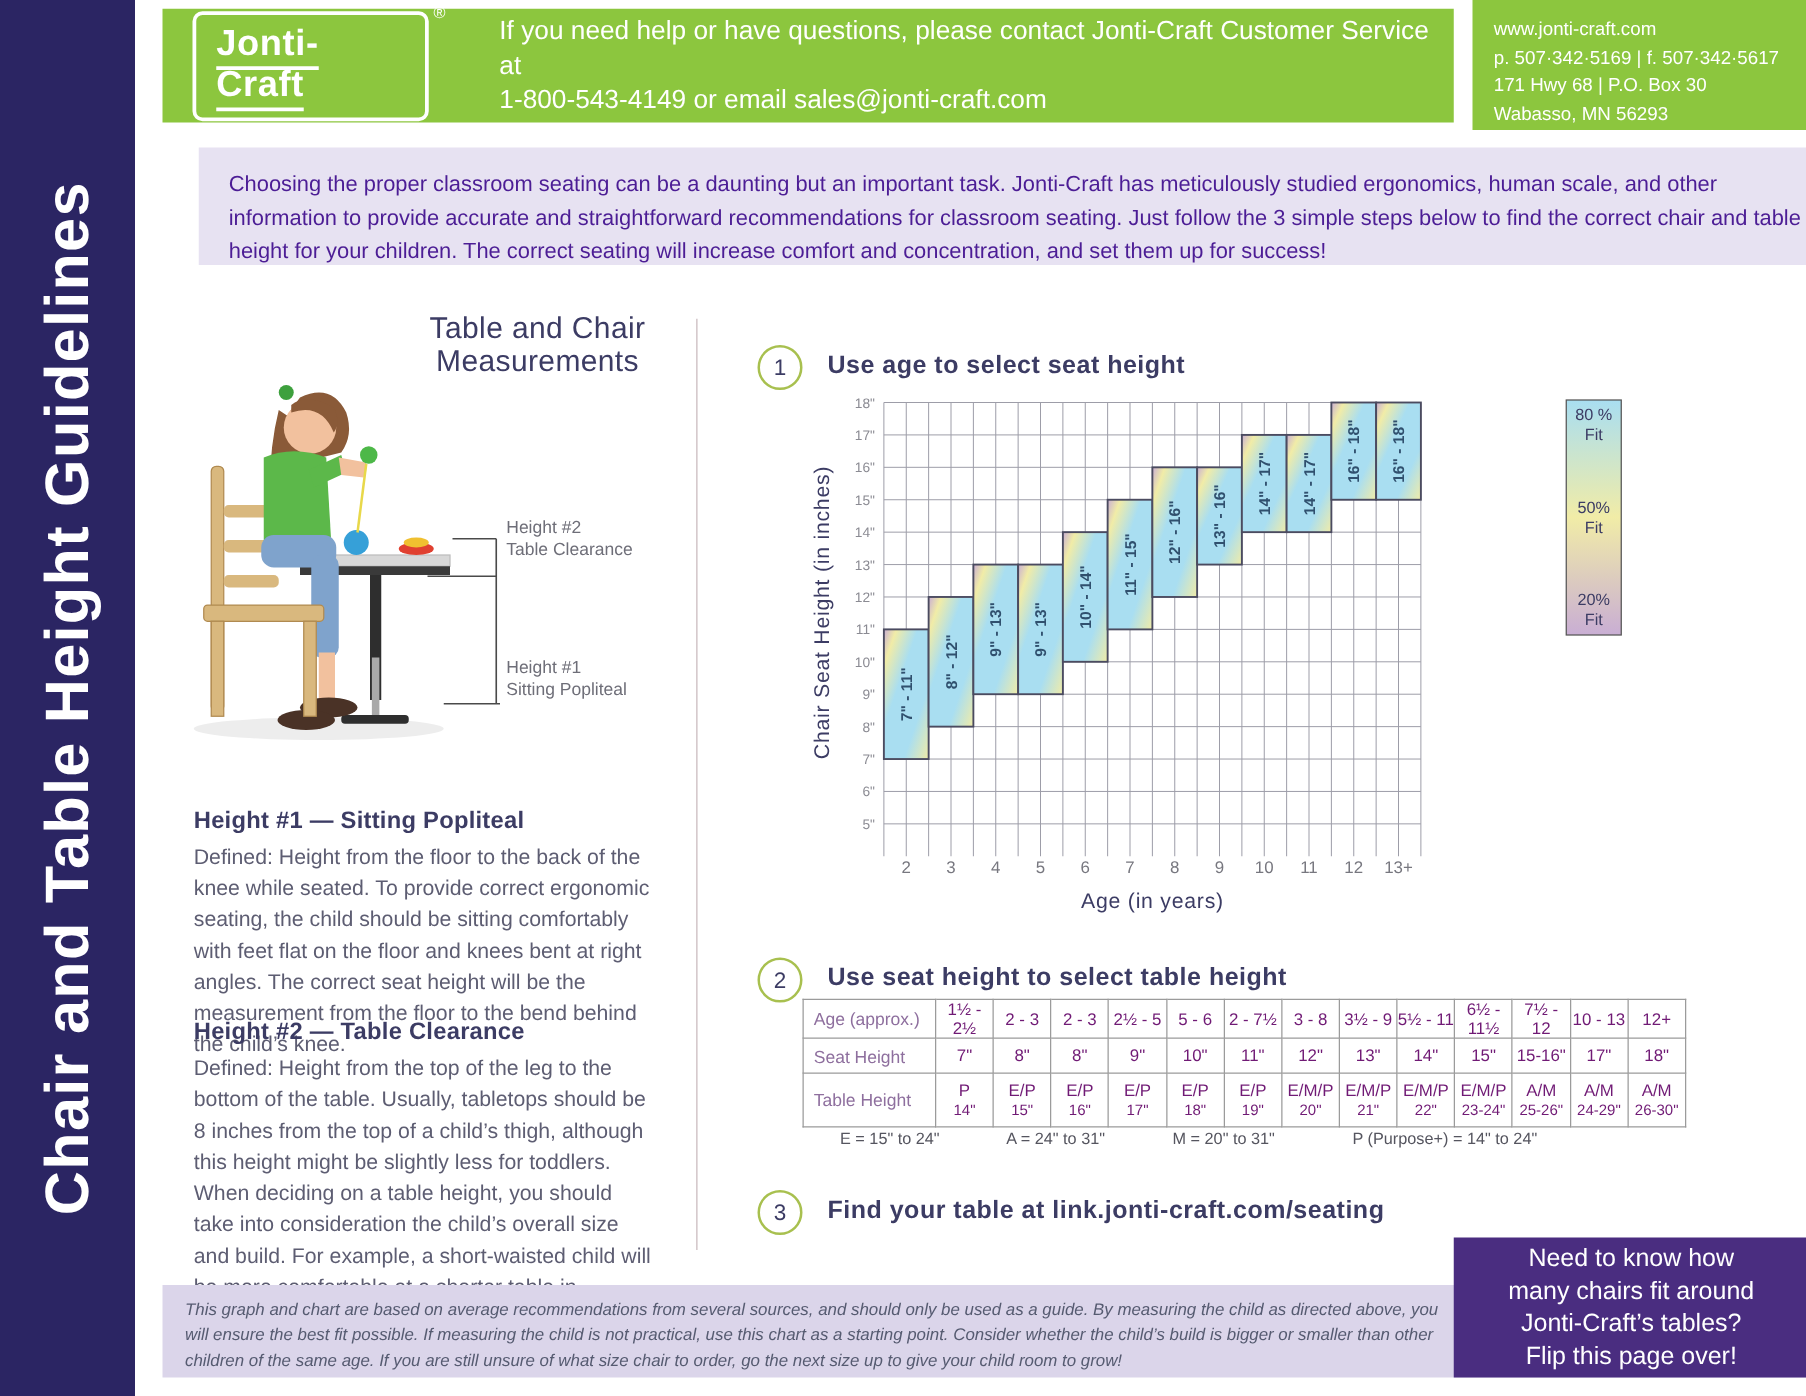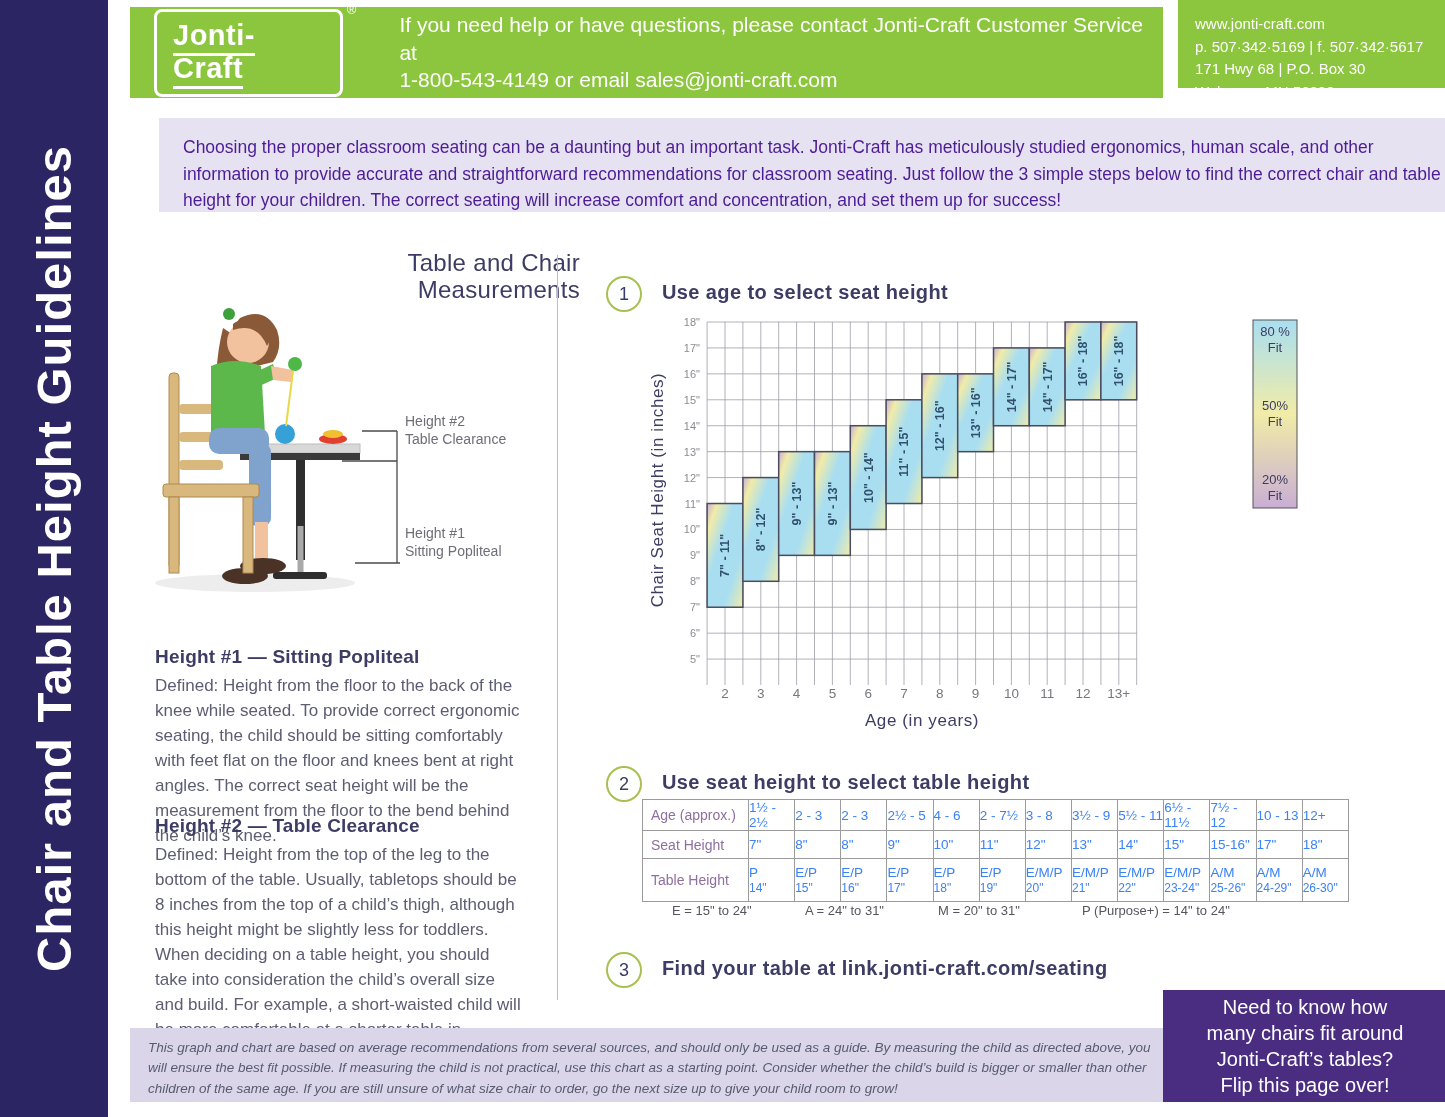--- a/index.html
+++ b/index.html
@@ -14,29 +14,29 @@
 
   
   .header-green{position:absolute;left:130px;top:7px;width:1033px;height:91px;background:#8cc63e;
                 display:flex;align-items:center;}
   .logo-box{position:relative;margin-left:24px;border:3px solid #ffffff;border-radius:8px;
             padding:7px 16px 9px 16px;}
   .logo-text{color:#ffffff;font-size:29px;font-weight:bold;letter-spacing:.5px;
              border-bottom:3px solid #ffffff;padding-bottom:2px;}
   .logo-reg{position:absolute;right:-16px;top:-10px;color:#ffffff;font-size:13px;}
   .help-text{margin-left:56px;color:#ffffff;font-size:21px;line-height:1.32;}
-  .header-contact{position:absolute;left:1178px;top:0;width:267px;height:88px;background:#8cc63e;
+  .header-contact{position:absolute;left:1178px;top:0;width:267px;height:104px;background:#8cc63e;
                   color:#ffffff;font-size:15px;line-height:1.5;padding:13px 0 0 17px;box-sizing:border-box;}
 
   
   .intro-band{position:absolute;left:130px;top:118px;width:1315px;height:94px;background:#e7e2f2;
               box-sizing:border-box;padding:16px 30px 0 24px;color:#4c1d95;font-size:17.5px;line-height:1.52;margin-left:29px;}
 
   
-  .meas-title{position:absolute;left:280px;top:250px;width:300px;text-align:right;
+  .meas-title{position:absolute;left:280px;top:250px;width:300px;text-align:center;
               color:#3c3c64;font-size:24px;line-height:1.12;letter-spacing:.3px;}
   .photo{position:absolute;left:145px;top:258px;}
   .bracket-svg{position:absolute;left:340px;top:400px;}
   .bracket-label{position:absolute;color:#6e6e78;font-size:14px;line-height:1.28;}
   .bl-2{left:405px;top:413px;}
   .bl-1{left:405px;top:525px;}
   .def-heading{position:absolute;color:#3c3c64;font-size:19px;font-weight:bold;letter-spacing:.2px;}
   .def-body{position:absolute;width:366px;color:#5d5d72;font-size:17px;line-height:1.47;}
   .h1-head{left:155px;top:646px;}
   .h1-body{left:155px;top:674px;}
@@ -60,22 +60,22 @@
   .chart{position:absolute;left:600px;top:310px;}
   .tickY{font-family:"Liberation Sans",sans-serif;font-size:11px;fill:#8b8b93;}
   .tickX{font-family:"Liberation Sans",sans-serif;font-size:13.5px;fill:#77777f;}
   .barLabel{font-family:"Liberation Sans",sans-serif;font-size:12.5px;font-weight:bold;fill:#30506e;}
   .axisTitle{font-family:"Liberation Sans",sans-serif;font-size:17px;fill:#3c3c64;letter-spacing:.6px;}
   .legendText{font-family:"Liberation Sans",sans-serif;font-size:13px;fill:#3c3c64;}
 
   
   .height-table{position:absolute;left:642px;top:799px;width:707px;border-collapse:collapse;
                 table-layout:fixed;}
-  .height-table th,.height-table td{border:1px solid #9b9b9b;text-align:left;vertical-align:middle;
-                color:#3b82f6;font-size:13.5px;font-weight:normal;padding:0;}
+  .height-table th,.height-table td{border:1px solid #9b9b9b;text-align:center;vertical-align:middle;
+                color:#701a75;font-size:13.5px;font-weight:normal;padding:0;}
   .height-table th{width:97px;text-align:left;padding-left:8px;color:#8e6f9e;font-size:14px;}
   .row-h1{height:29px;}
   .row-h2{height:28px;}
   .row-h3{height:43px;}
   .height-table .code{font-size:13.5px;line-height:1.2;}
   .height-table .size{font-size:12px;line-height:1.2;}
   .footnotes{position:absolute;left:663px;top:903px;width:720px;height:20px;color:#55555f;font-size:13px;}
   .fn{position:absolute;top:0;}
   .fn0{left:9px;}
   .fn1{left:142px;}
@@ -307,21 +307,21 @@
     </svg>
 
   <table class="height-table">
     <tbody>
         <tr class="row-h1" id="row-age">
       <th>Age (approx.)</th>
     <td>1½ - 2½</td>
           <td>2 - 3</td>
           <td>2 - 3</td>
           <td>2½ - 5</td>
-          <td>4 - 6</td>
+          <td>5 - 6</td>
           <td>2 - 7½</td>
           <td>3 - 8</td>
           <td>3½ - 9</td>
           <td>5½ - 11</td>
           <td>6½ - 11½</td>
           <td>7½ - 12</td>
           <td>10 - 13</td>
           <td>12+</td>
         </tr>
     <tr class="row-h2" id="row-seat">

